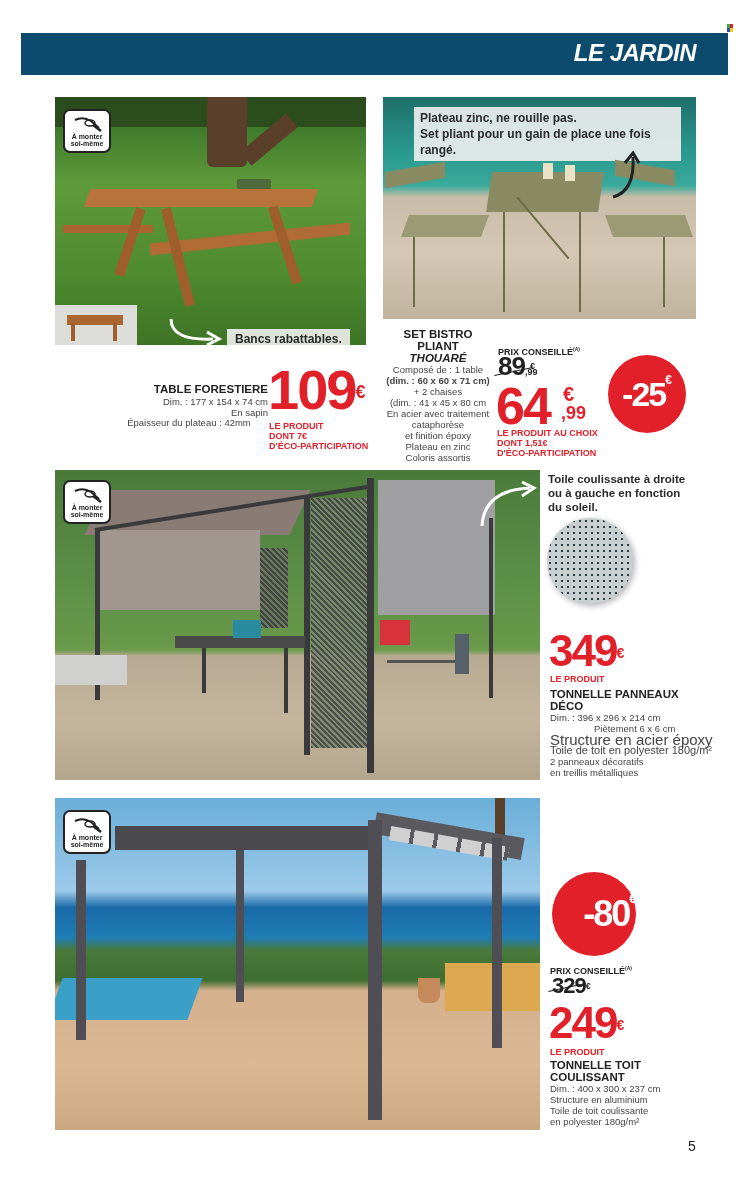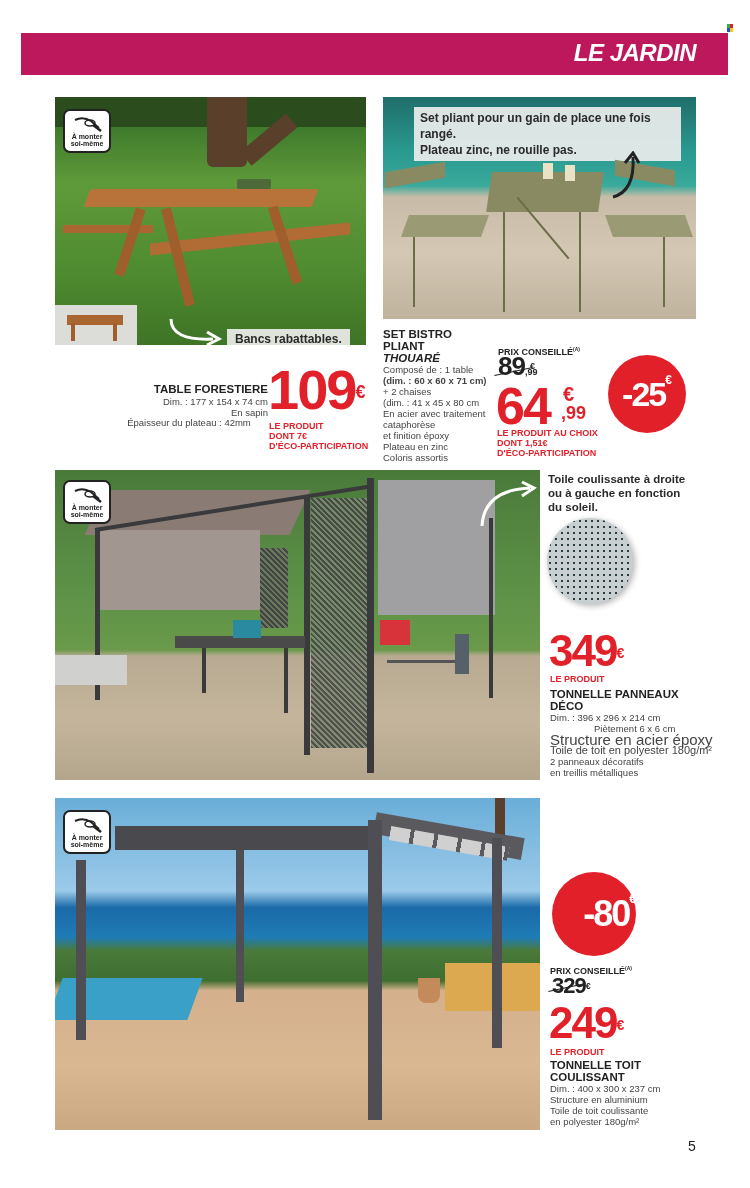--- a/index.html
+++ b/index.html
@@ -1,19 +1,19 @@
 <!DOCTYPE html>
 <html><head>
 <meta charset="utf-8">
 <style>
   * { box-sizing: border-box; margin: 0; padding: 0; }
   html, body { width: 750px; height: 1188px; background: #ffffff; overflow: hidden; }
   body { position: relative; font-family: "Liberation Sans", "DejaVu Sans", sans-serif; color: #222; }
 
-  .banner { position: absolute; left: 21px; top: 33px; width: 707px; height: 42px; background: #be185d; }
+  .banner { position: absolute; left: 21px; top: 33px; width: 707px; height: 42px; background: #0c4a6e; }
   .banner-title { position: absolute; right: 32px; top: 6px; color: #fff; font-weight: bold; font-style: italic; font-size: 24px; letter-spacing: -0.5px; }
   .color-mark { position: absolute; left: 727px; top: 24px; width: 6px; height: 8px; }
   .color-mark span { position: absolute; width: 3px; height: 4px; }
 
   .photo { position: absolute; overflow: hidden; }
   .diy-badge { position: absolute; width: 48px; height: 44px; background: #fff; border: 2px solid #222; border-radius: 7px; }
   .diy-badge .icon { position: absolute; left: 8px; top: 4px; width: 30px; height: 18px; }
   .diy-badge .txt { position: absolute; left: 0; right: 0; top: 22px; text-align: center; font-size: 7px; line-height: 7px; font-weight: bold; color: #222; }
 
   .callout { position: absolute; background: rgba(240,240,238,0.9); font-weight: bold; font-size: 12px; color: #2a2a2a; padding: 3px 6px; line-height: 16px; }
@@ -99,22 +99,22 @@
   <span>109</span><span class="euro">€</span>
 </div>
 <div style="position:absolute;left:269px;top:421px;">
   <div class="price-label">LE PRODUIT</div>
   <div class="price-label">DONT 7€</div>
   <div class="price-label">D'ÉCO-PARTICIPATION</div>
 </div>
 
 <div class="photo" style="left:383px;top:97px;width:313px;height:222px;background:linear-gradient(180deg,#1f6e6a 0%,#2a9a90 25%,#3aaa9c 40%,#c8bca8 45%,#d4c8b4 70%,#bfb39e 100%);">
   <div class="callout" style="left:31px;top:10px;width:267px;">
+    <div>Plateau zinc, ne rouille pas.</div>
     <div>Set pliant pour un gain de place une fois rangé.</div>
-    <div>Plateau zinc, ne rouille pas.</div>
   </div>
 
   <div style="position:absolute;left:106px;top:75px;width:112px;height:40px;background:#8a8a62;transform:skewX(-8deg);"></div>
   <div style="position:absolute;left:120px;top:115px;width:2px;height:100px;background:#6c6c48;"></div>
   <div style="position:absolute;left:196px;top:115px;width:2px;height:100px;background:#6c6c48;"></div>
   <div style="position:absolute;left:120px;top:130px;width:80px;height:2px;background:#6c6c48;transform:rotate(50deg);"></div>
 
   <div style="position:absolute;left:2px;top:70px;width:60px;height:16px;background:#8a8a62;transform:skewY(-10deg);"></div>
   <div style="position:absolute;left:22px;top:118px;width:80px;height:22px;background:#9a9a74;transform:skewX(-20deg);"></div>
   <div style="position:absolute;left:30px;top:140px;width:2px;height:70px;background:#6c6c48;"></div>
@@ -124,21 +124,21 @@
 
   <div style="position:absolute;left:160px;top:66px;width:10px;height:16px;background:#e9e2c4;"></div>
   <div style="position:absolute;left:182px;top:68px;width:10px;height:16px;background:#e9e2c4;"></div>
 
   <svg style="position:absolute;left:228px;top:54px;" width="30" height="50" viewBox="0 0 30 50">
     <path d="M2 46 Q24 40 22 6" stroke="#222" stroke-width="3" fill="none"></path>
     <path d="M14 12 L22 2 L28 12" stroke="#222" stroke-width="3" fill="none"></path>
   </svg>
 </div>
 
-<div style="position:absolute;left:383px;top:328px;width:110px;text-align:left;">
+<div style="position:absolute;left:383px;top:328px;width:110px;text-align:center;">
   <div class="title" style="font-size:11.5px;line-height:12px;">SET BISTRO PLIANT</div>
   <div class="title" style="font-size:11.5px;line-height:12px;font-style:italic;">THOUARÉ</div>
   <div class="spec" style="font-size:9.5px;line-height:11px;">Composé de : 1 table</div>
   <div class="spec" style="font-size:9.5px;line-height:11px;font-weight:bold;">(dim. : 60 x 60 x 71 cm)</div>
   <div class="spec" style="font-size:9.5px;line-height:11px;">+ 2 chaises</div>
   <div class="spec" style="font-size:9.5px;line-height:11px;">(dim. : 41 x 45 x 80 cm</div>
   <div class="spec" style="font-size:9.5px;line-height:11px;">En acier avec traitement</div>
   <div class="spec" style="font-size:9.5px;line-height:11px;">cataphorèse</div>
   <div class="spec" style="font-size:9.5px;line-height:11px;">et finition époxy</div>
   <div class="spec" style="font-size:9.5px;line-height:11px;">Plateau en zinc</div>

